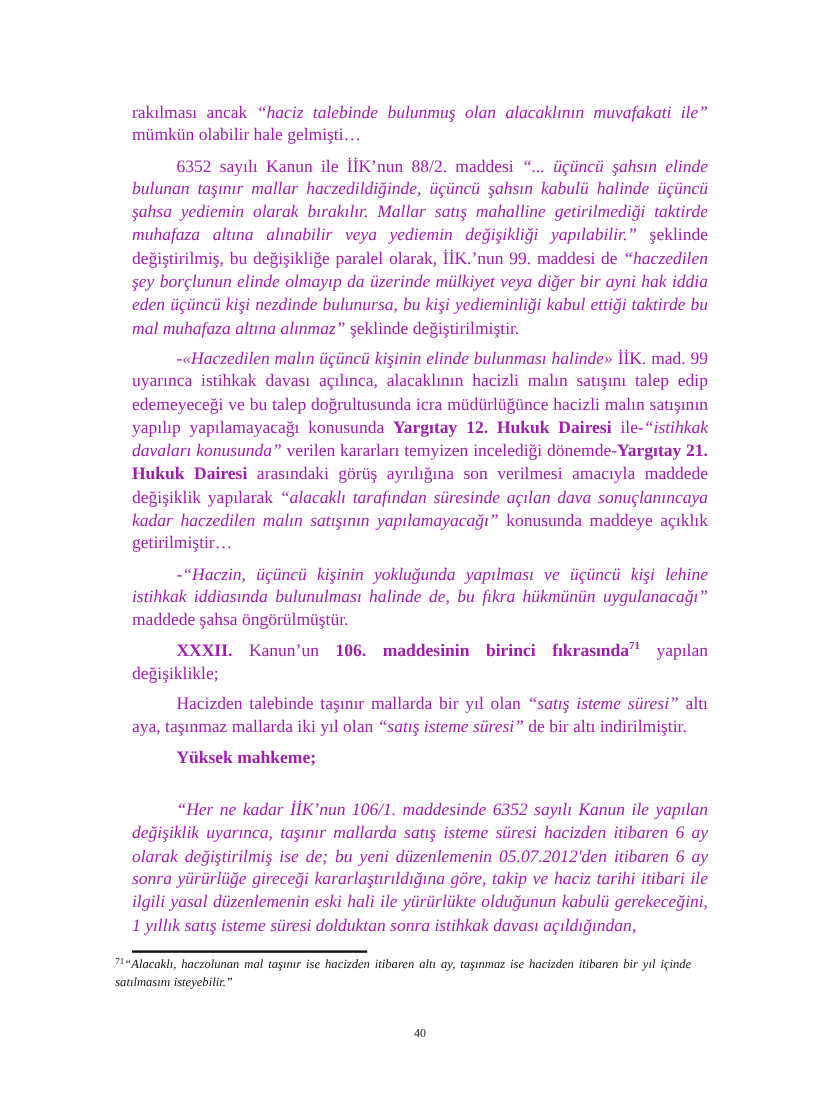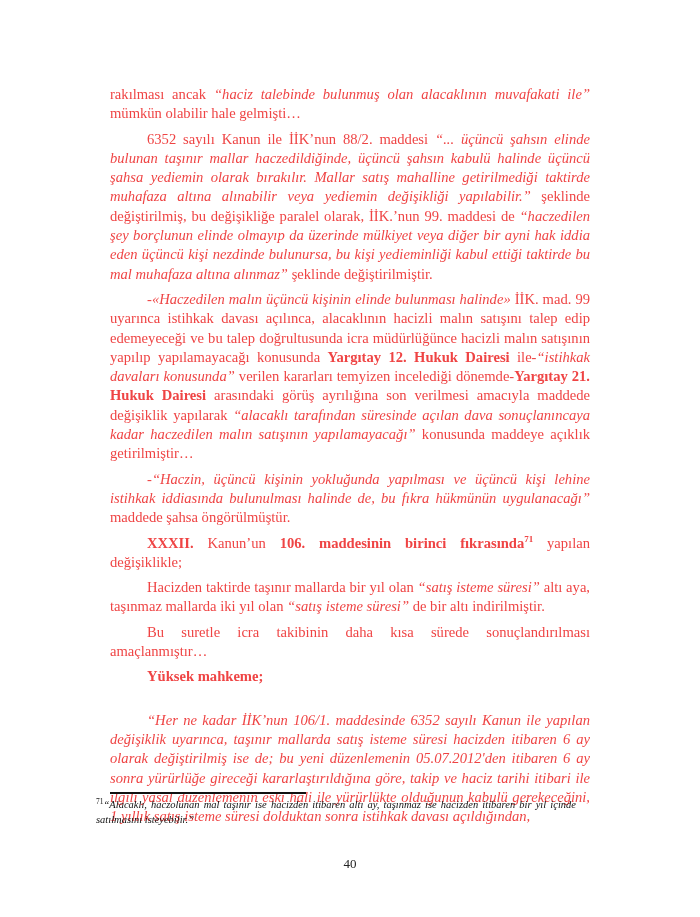--- a/index.html
+++ b/index.html
@@ -1,58 +1,57 @@
 <!DOCTYPE html>
 <html><head>
 <meta charset="utf-8">
 <style>
   html, body { margin: 0; padding: 0; background: #ffffff; }
   body { width: 700px; height: 917px; position: relative; overflow: hidden; }
   .page {
     position: absolute; left: 110px; top: 85px; width: 480px;
     font-family: "Liberation Serif", "DejaVu Serif", serif;
-    font-size: 14.6px; line-height: 19.3px; color: #ef4444;
+    font-size: 14.6px; line-height: 19.3px; color: #a21caf;
   }
   .page p { margin: 0 0 6px 0; text-align: justify; text-indent: 37px; }
   .page p.noindent { text-indent: 0; }
   .page i { font-style: italic; }
   .page b { font-weight: bold; }
   .page sup { font-size: 9px; line-height: 0; vertical-align: 6px; font-weight: bold; }
   .page p.heading { margin-top: 2px; margin-bottom: 24px; }
   .footnote-rule {
     position: absolute; left: 110px; top: 792px; width: 196px; height: 2px; background: #111;
   }
   .footnote {
     position: absolute; left: 96px; top: 797px; width: 480px;
     font-family: "Liberation Serif", "DejaVu Serif", serif;
     font-size: 10.5px; line-height: 15px; color: #111; text-align: justify;
   }
   .footnote sup { font-size: 7.5px; vertical-align: 4px; line-height: 0; }
   .page-number {
     position: absolute; left: 0; width: 700px; top: 856px; text-align: center;
-    font-family: "Liberation Serif", "DejaVu Serif", serif; font-size: 13px; color: #222;
+    font-family: "Liberation Serif", "DejaVu Serif", serif; font-size: 10px; color: #222;
   }
 </style>
 </head>
 <body>
 
 <div class="page">
   <p class="noindent"><span>rakılması ancak </span><i>“haciz talebinde bulunmuş olan alacaklının muvafakati ile”</i><span> mümkün olabilir hale gelmişti…</span></p>
 
   <p><span>6352 sayılı Kanun ile İİK’nun 88/2. maddesi </span><i>“... üçüncü şahsın elinde bulunan taşınır mallar haczedildiğinde, üçüncü şahsın kabulü halinde üçüncü şahsa yediemin olarak bırakılır. Mallar satış mahalline getirilmediği taktirde muhafaza altına alınabilir veya yediemin değişikliği yapılabilir.”</i><span> şeklinde değiştirilmiş, bu değişikliğe paralel olarak, İİK.’nun 99. maddesi de </span><i>“haczedilen şey borçlunun elinde olmayıp da üzerinde mülkiyet veya diğer bir ayni hak iddia eden üçüncü kişi nezdinde bulunursa, bu kişi yedieminliği kabul ettiği taktirde bu mal muhafaza altına alınmaz”</i><span> şeklinde değiştirilmiştir.</span></p>
 
   <p><span>-</span><i>«Haczedilen malın üçüncü kişinin elinde bulunması halinde»</i><span> İİK. mad. 99 uyarınca istihkak davası açılınca, alacaklının hacizli malın satışını talep edip edemeyeceği ve bu talep doğrultusunda icra müdürlüğünce hacizli malın satışının yapılıp yapılamayacağı konusunda </span><b>Yargıtay 12. Hukuk Dairesi</b><span> ile-</span><i>“istihkak davaları konusunda”</i><span> verilen kararları temyizen incelediği dönemde-</span><b>Yargıtay 21. Hukuk Dairesi</b><span> arasındaki görüş ayrılığına son verilmesi amacıyla maddede değişiklik yapılarak </span><i>“alacaklı tarafından süresinde açılan dava sonuçlanıncaya kadar haczedilen malın satışının yapılamayacağı”</i><span> konusunda maddeye açıklık getirilmiştir…</span></p>
 
   <p><span>-</span><i>“Haczin, üçüncü kişinin yokluğunda yapılması ve üçüncü kişi lehine istihkak iddiasında bulunulması halinde de, bu fıkra hükmünün uygulanacağı”</i><span> maddede şahsa öngörülmüştür.</span></p>
 
   <p><b>XXXII.</b><span> Kanun’un </span><b>106. maddesinin birinci fıkrasında</b><sup>71</sup><span> yapılan değişiklikle;</span></p>
 
-  <p><span>Hacizden taktirde taşınır mallarda bir yıl olan </span><i>“satış isteme süresi”</i><span> altı aya, taşınmaz mallarda iki yıl olan </span><i>“satış isteme süresi”</i><span> de bir altı indirilmiştir.</span></p>
+  <p><span>Hacizden talebinde taşınır mallarda bir yıl olan </span><i>“satış isteme süresi”</i><span> altı aya, taşınmaz mallarda iki yıl olan </span><i>“satış isteme süresi”</i><span> de bir altı indirilmiştir.</span></p>
 
-  <p><span>Bu suretle icra takibinin daha kısa sürede sonuçlandırılması amaçlanmıştır…</span></p>
 
   <p class="heading"><b>Yüksek mahkeme;</b></p>
 
   <p><i>“Her ne kadar İİK’nun 106/1. maddesinde 6352 sayılı Kanun ile yapılan değişiklik uyarınca, taşınır mallarda satış isteme süresi hacizden itibaren 6 ay olarak değiştirilmiş ise de; bu yeni düzenlemenin 05.07.2012'den itibaren 6 ay sonra yürürlüğe gireceği kararlaştırıldığına göre, takip ve haciz tarihi itibari ile ilgili yasal düzenlemenin eski hali ile yürürlükte olduğunun kabulü gerekeceğini, 1 yıllık satış isteme süresi dolduktan sonra istihkak davası açıldığından,</i></p>
 </div>
 
 <div class="footnote-rule"></div>
 <div class="footnote"><sup>71</sup><i>“Alacaklı, haczolunan mal taşınır ise hacizden itibaren altı ay, taşınmaz ise hacizden itibaren bir yıl içinde satılmasını isteyebilir.”</i></div>
 
 <div class="page-number">40</div>

